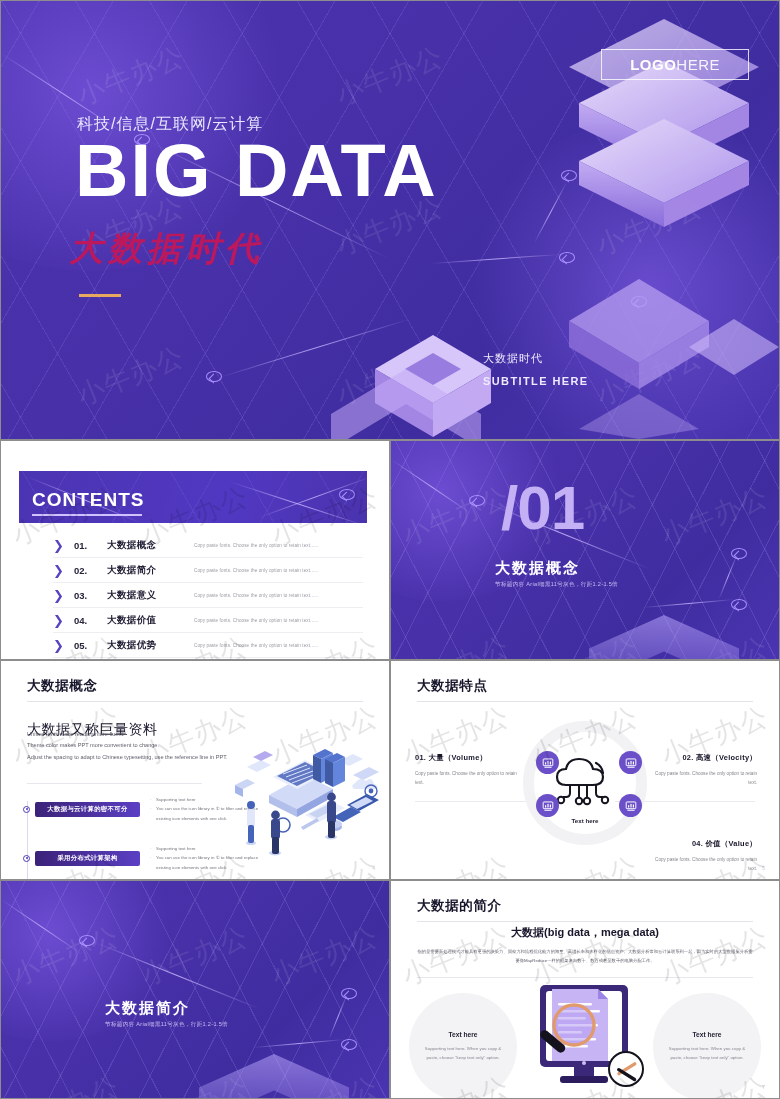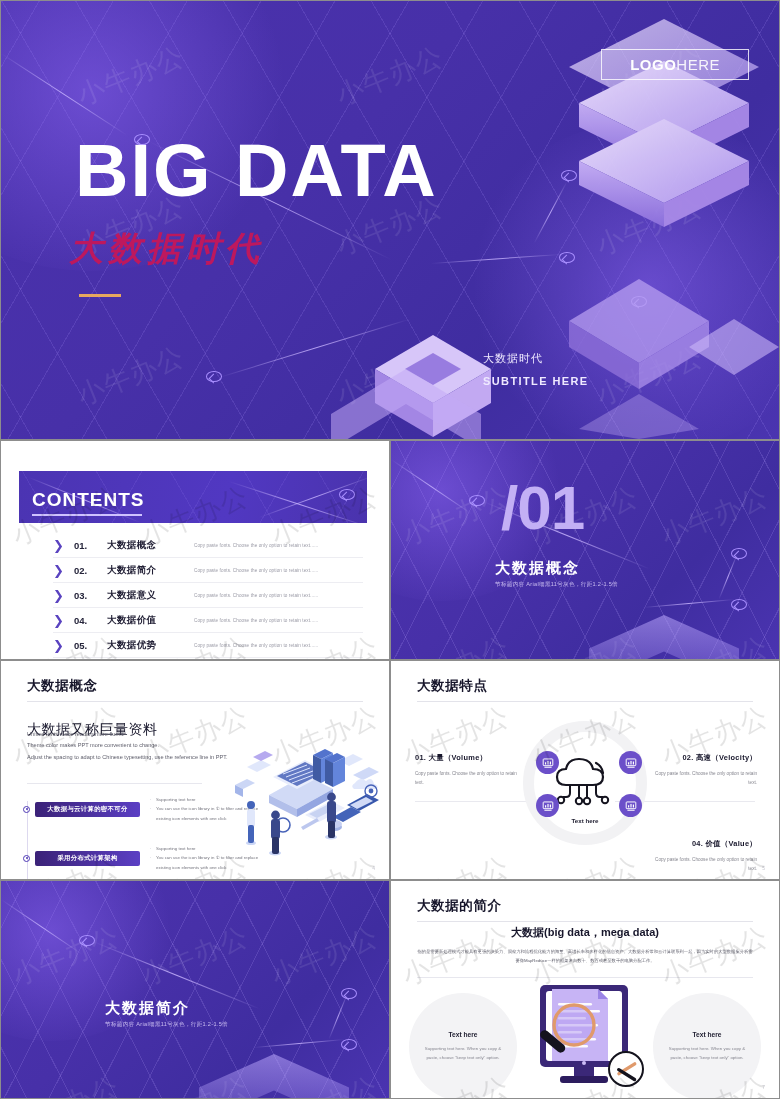--- a/index.html
+++ b/index.html
@@ -305,20 +305,21 @@
         <span>小牛办公</span>
         <span>小牛办公</span>
       <span>小牛办公</span>
         <span>小牛办公</span>
         <span>小牛办公</span>
     </div>
 
     <div class="logo-box">
       <b>LOGO</b><i>HERE</i>
     </div>
+    <div class="kicker">科技/信息/互联网/云计算</div>
     <div class="big">BIG DATA</div>
     <div class="cn">大数据时代</div>
     <div class="rule"></div>
     <div class="company">大数据时代</div>
     <div class="subtitle">SUBTITLE HERE</div>
   </section>
 
   <section class="slide contents">
     <div class="cont-bar">
       <div class="iso-grid"></div>

